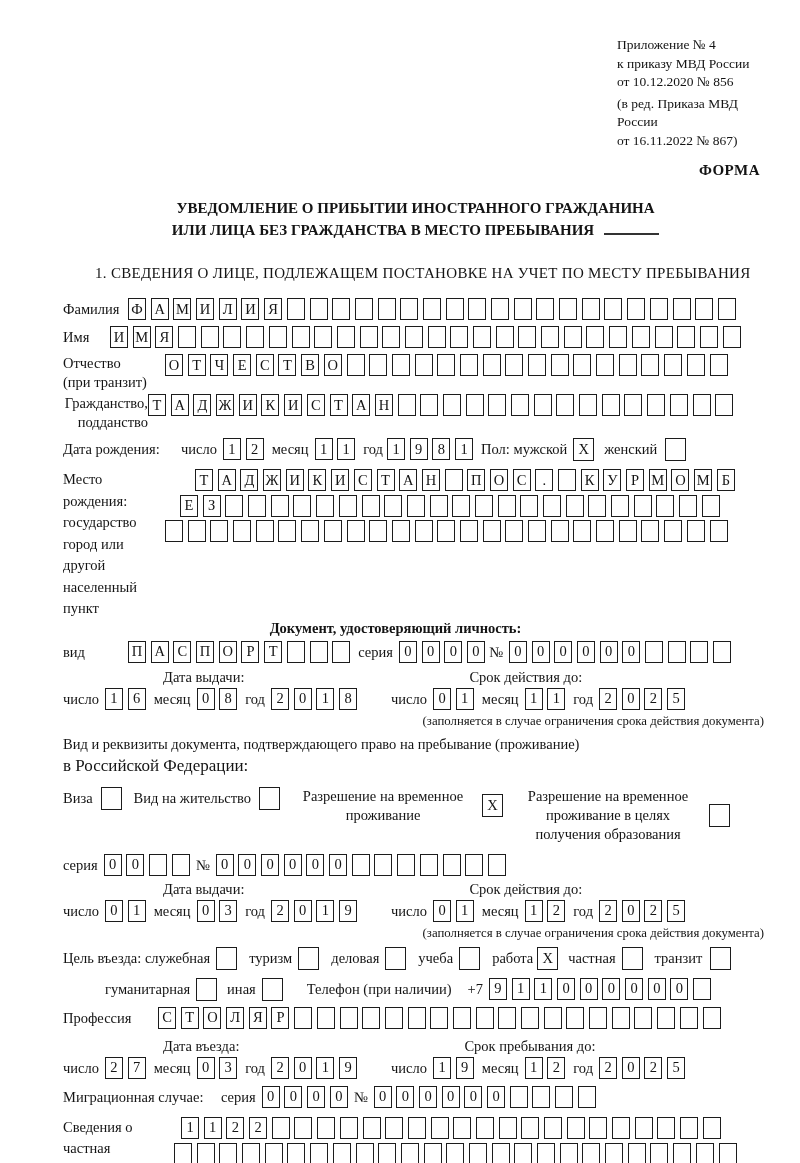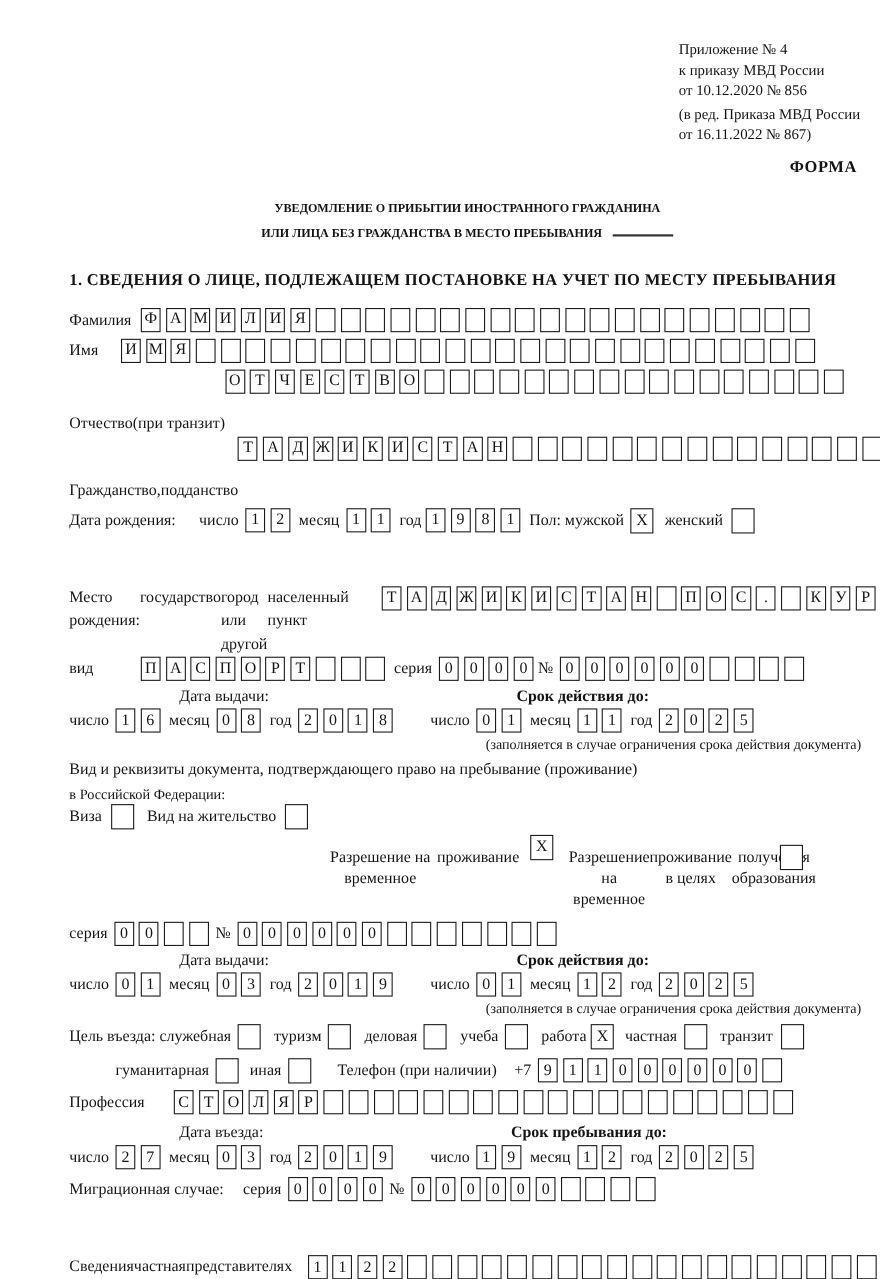--- a/index.html
+++ b/index.html
@@ -1,31 +1,31 @@
 <!DOCTYPE html>
 <html><head>
 <meta charset="utf-8">
 <style>
   html,body { margin:0; padding:0; background:#fff; }
   body {
     width:800px; height:1163px; overflow:hidden;
     font-family:"Liberation Serif", serif; color:#141414;
     -webkit-font-smoothing:antialiased;
   }
-  .page { box-sizing:border-box; width:800px; height:912px; padding:36px 13px 0 63px; }
+  .page { box-sizing:border-box; width:800px; height:912px; padding:36px 32px 0 63px; }
 
   
   .apx { margin-left:554px; font-size:13.5px; line-height:18.5px; }
   .apx .l4 { margin-top:3px; }
   .forma { text-align:right; margin-right:8px; margin-top:12px; font-weight:bold; font-size:15px; letter-spacing:.5px; }
 
-  .title { text-align:center; font-weight:bold; font-size:11px; line-height:22px; margin-top:18px; }
+  .title { text-align:center; font-weight:bold; font-size:15px; line-height:22px; margin-top:18px; }
   .uline { display:inline-block; width:55px; border-bottom:2px solid #333; margin-left:10px; vertical-align:baseline; }
 
-  .sect { font-weight:bold; font-size:15px; letter-spacing:.3px; margin-top:24px; margin-bottom:16px; white-space:nowrap; }
+  .sect { font-weight:normal; font-size:15px; letter-spacing:.3px; margin-top:24px; margin-bottom:16px; white-space:nowrap;margin-left:32px; }
 
   .row { display:flex; align-items:flex-start; margin-bottom:5px; font-size:14.5px; }
   .lbl { line-height:23px; white-space:nowrap; }
   .lbl2 { line-height:19px; white-space:nowrap; }
 
   .cells { display:inline-flex; flex-wrap:nowrap; }
   .cell {
     flex:0 0 auto; box-sizing:content-box;
     width:16px; height:20px; border:1.5px solid #1c1c1c; margin-right:4.7px;
     display:inline-flex; align-items:center; justify-content:center;
@@ -36,49 +36,49 @@
 
   
   .w-surname { flex:0 0 65px; }
   .w-name    { flex:0 0 47px; }
   .w-patr    { flex:0 0 102px; }
   .w-cit     { flex:0 0 85px;text-align:right; }
   .w-vid     { flex:0 0 65px; }
   .w-prof    { flex:0 0 95px; }
   .w-mig     { flex:0 0 150px; }
 
-  .stack { display:flex; flex-direction:row;margin-top:40px; }
+  .stack { display:flex; flex-direction:column; }
 
   
   .bp { margin-bottom:0; }
   .bp .lblcol { flex:0 0 102px; line-height:21.5px; }
   .bp .cellcol .cells { margin-bottom:3.5px; display:flex; }
   .ml30 { margin-left:30px; } .ml15 { margin-left:15px; } .ml14 { margin-left:14px; }
   .ml7 { margin-left:7px; }  .ml0 { margin-left:0; }
 
   .docheading { text-align:center; font-weight:bold; font-size:14.5px; margin:0 40px 4px 0; }
 
   .g4 { margin-left:4px; } .g6 { margin-left:6px; } .g8 { margin-left:8px; }
   .g10 { margin-left:10px; } .g12 { margin-left:12px; } .g14 { margin-left:14px; }
   .g16 { margin-left:16px; } .g24 { margin-left:24px; }
   .mr6 { margin-right:6px; } .mr8 { margin-right:8px; } .mr4 { margin-right:4px; }
 
   
   .dlabels { display:flex; font-size:14.5px; margin-bottom:2px; line-height:17px; }
   .dlabels .dl1 { margin-left:100px; }
-  .dlabels .dl2 { margin-left:225px;font-weight:bold; }
+  .dlabels .dl2 { margin-left:225px; }
   .dates { margin-bottom:2px; }
   .dgrp { display:flex; align-items:flex-start; }
   .dgrp .lbl { margin-right:6px; }
   .dgrp .cells { margin-right:8px; }
   .dgrp.rgt { margin-left:26px; }
 
   .note { text-align:right; font-size:12.8px; margin:0 4px 6px 0; line-height:16px; }
   .para { font-size:14.5px; line-height:19px; margin-bottom:2px; }
-  .para2 { font-size:13px; line-height:19px; margin-bottom:0; }
+  .para2 { font-size:17px; line-height:19px; margin-bottom:12px; }
 
   
   .opts { display:flex; align-items:flex-start; margin-bottom:10px; font-size:14.5px; }
   .opt { display:flex; align-items:center; }
   .opt .txt { text-align:center; line-height:19px; }
   .optblock1 { width:178px; } .optblock2 { width:182px; }
 
   .reps .lblcol { flex:0 0 104px; line-height:21.5px; }
   .reps .cellcol .cells { margin-bottom:4px; display:flex; }
 
@@ -357,20 +357,21 @@
           <span class="cell"></span>
           <span class="cell"></span>
           <span class="cell"></span>
           <span class="cell"></span>
           <span class="cell"></span>
           <span class="cell"></span>
         </span>
     </span>
   </div>
 
+  <div class="docheading">Документ, удостоверяющий личность:</div>
 
   <div class="row">
     <span class="lbl w-vid">вид</span>
     <span class="cells">
         <span class="cell">П</span>
         <span class="cell">А</span>
         <span class="cell">С</span>
         <span class="cell">П</span>
         <span class="cell">О</span>
         <span class="cell">Р</span>

